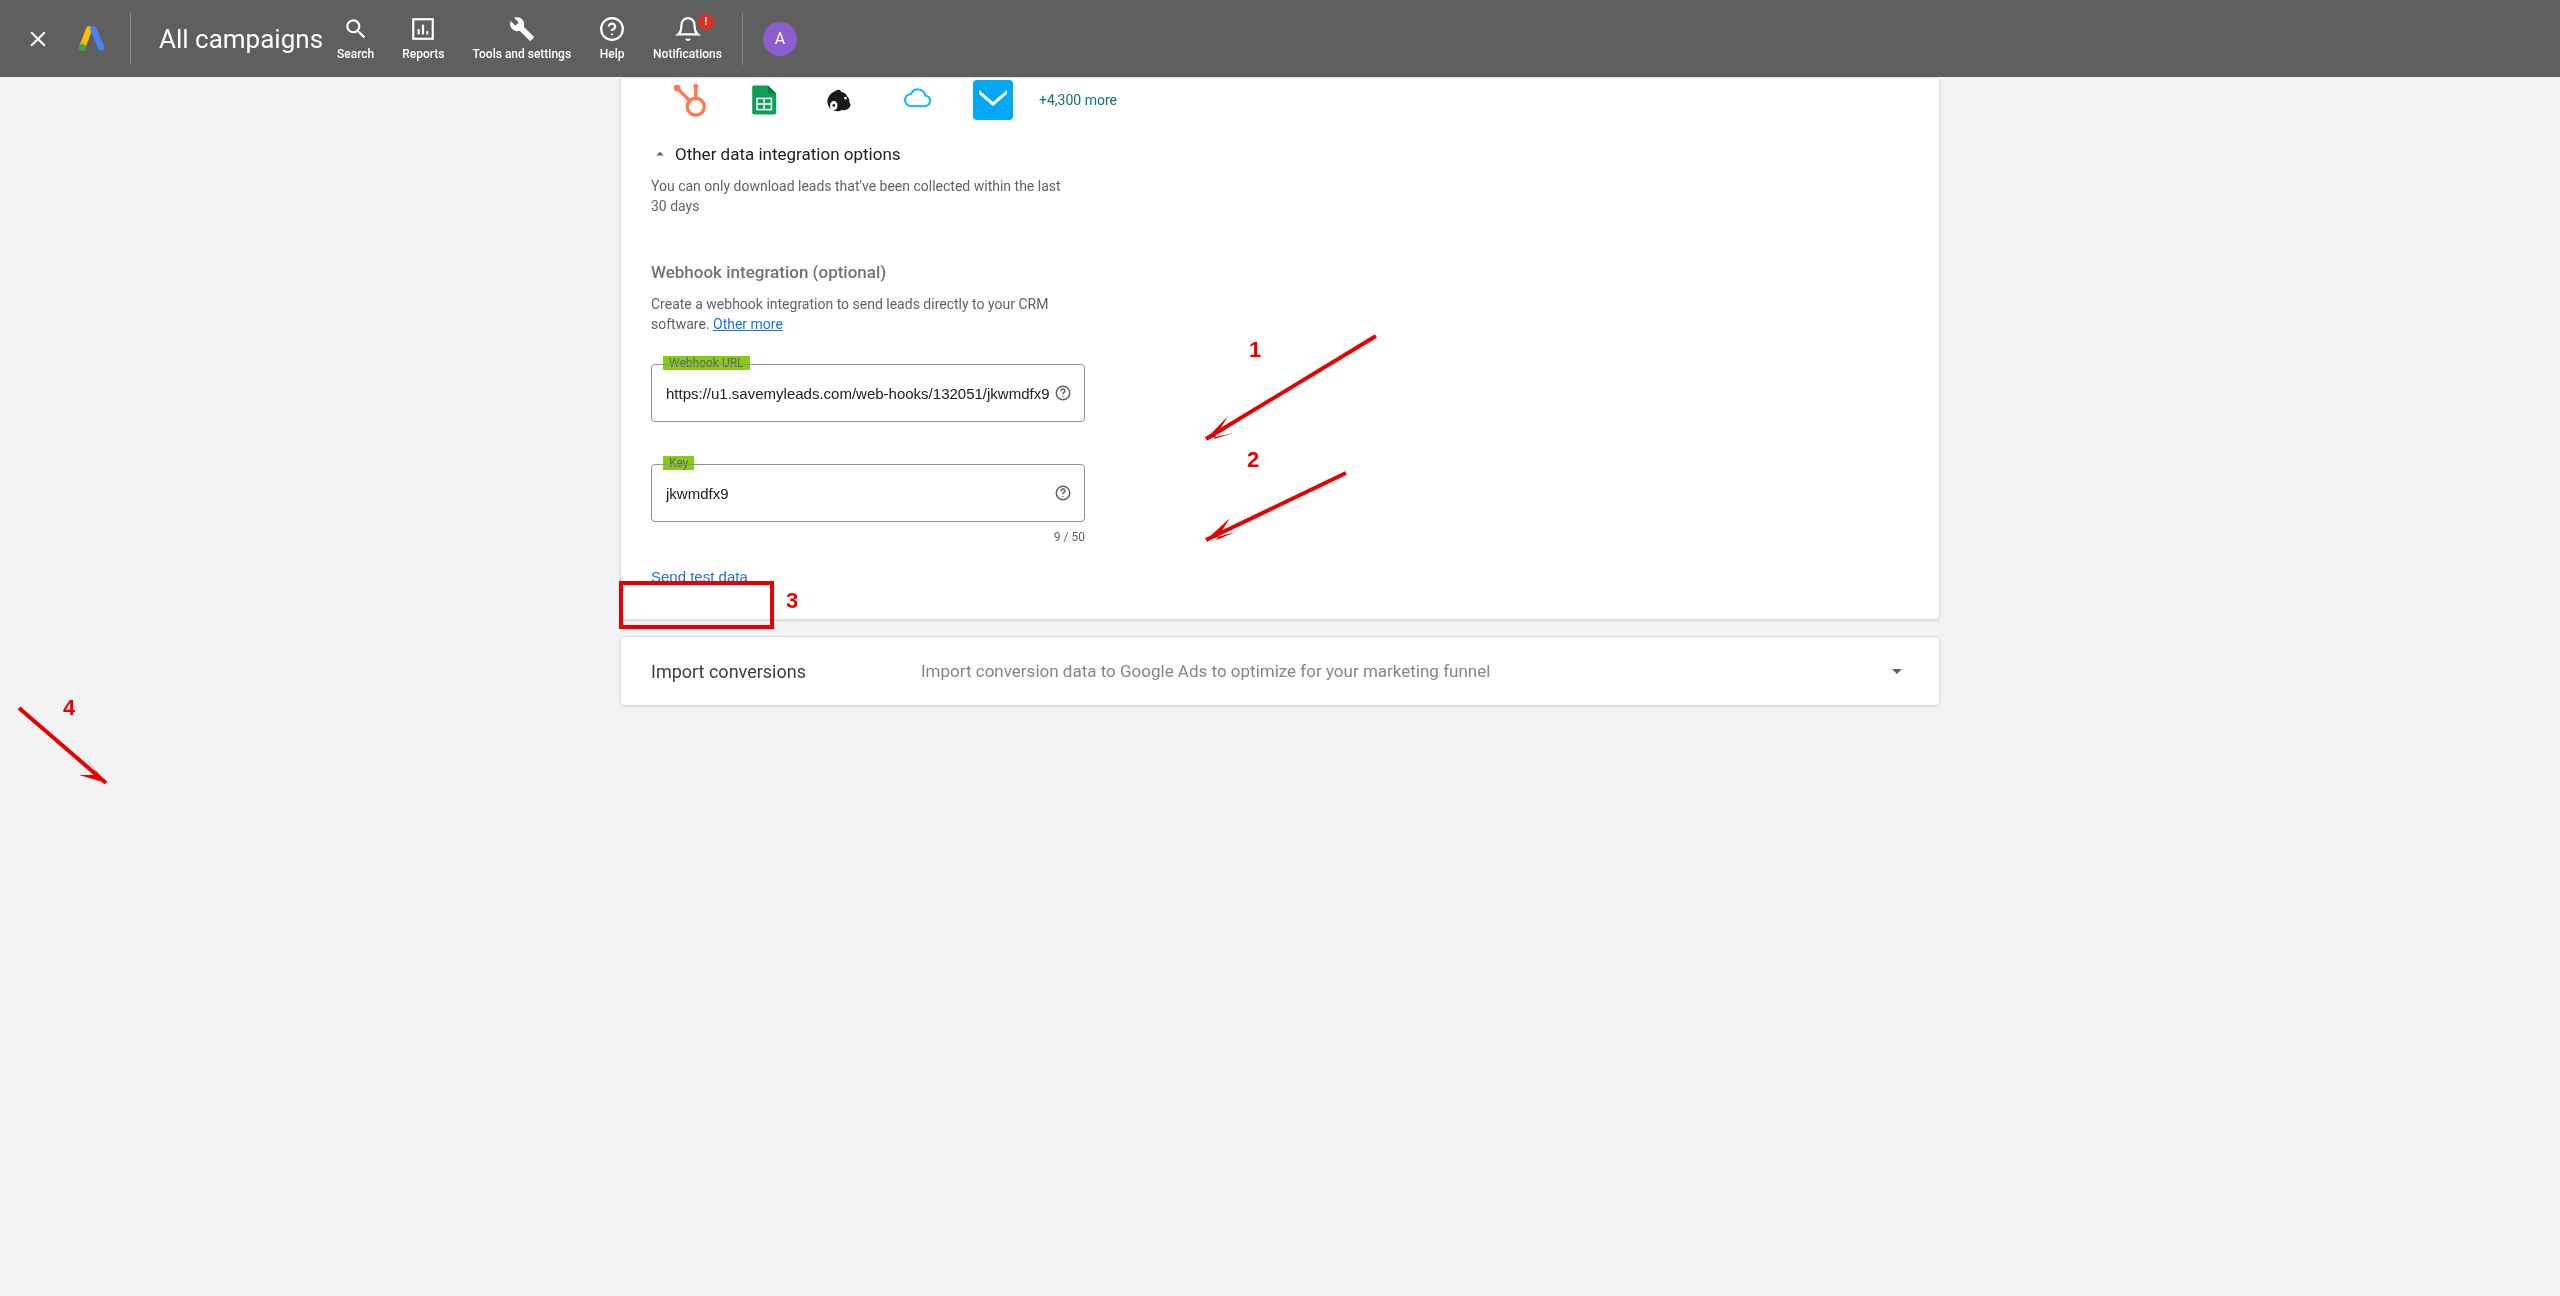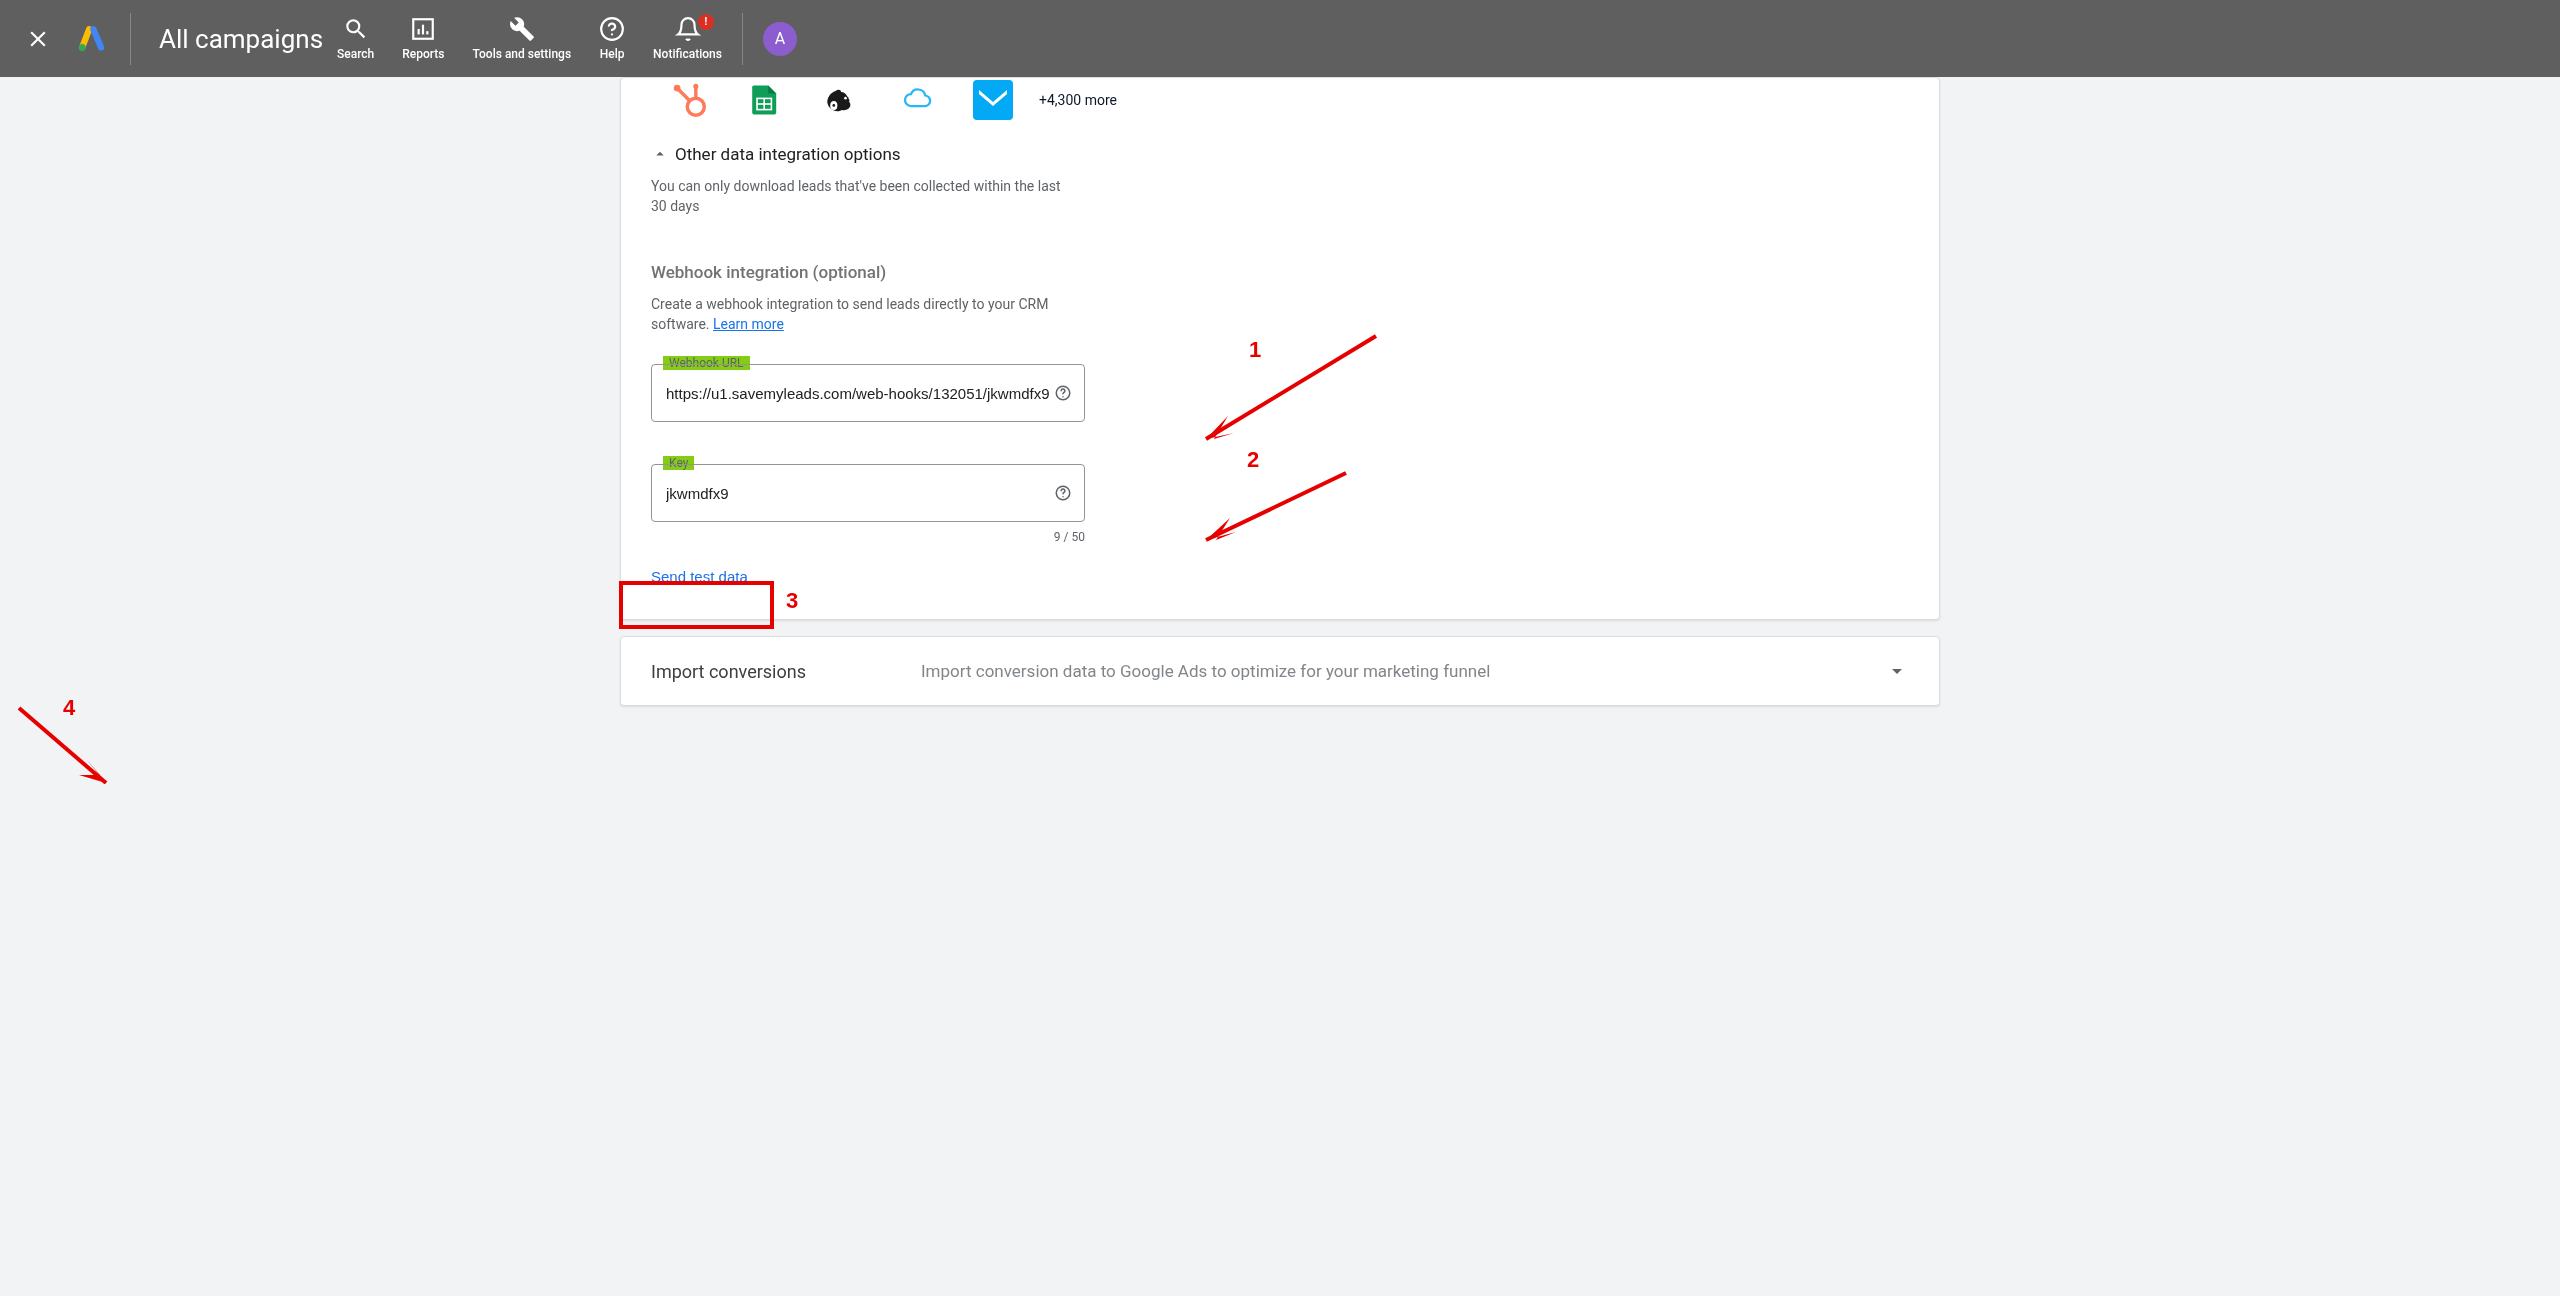--- a/index.html
+++ b/index.html
@@ -21,21 +21,21 @@
     .avatar { width: 34px; height: 34px; border-radius: 50%; background: #8c5dce; color: #fff; display: flex; align-items: center; justify-content: center; font-size: 16px; margin-left: 14px; cursor:pointer; }
     
     
     .content { padding: 0 0 20px 0; height: calc(784px - 77px); overflow-y: auto; position: relative; }
     .card { background: #fff; width: 1320px; margin: 0 auto; box-shadow: 0 1px 2px rgba(0,0,0,0.1); border: 1px solid #dadce0; border-radius: 4px; }
     .main-card { padding: 0 30px 24px 30px; position:relative; }
     
     
     .int-row { display: flex; align-items: center; gap: 36px; padding-left: 18px; padding-top: 2px; }
     .int-icon { width: 40px; height: 40px; display: flex; align-items: center; justify-content: center; }
-    .more-label { color: #0f172a; font-size: 14px; margin-left: -10px; text-align: center; }
+    .more-label { color: #0f766e; font-size: 14px; margin-left: -10px; text-align: center; }
     
     
     .toggle-row { display: flex; align-items: center; gap: 6px; margin-top: 24px; cursor: pointer; }
     .toggle-row svg { width: 18px; height: 18px; }
     .toggle-text { font-size: 17px; color: #202124; }
     .section-title-bold { font-size: 17px; font-weight: 500; color: #3c4043; margin-top: 40px; }
     .section-desc { font-size: 14px; color: #5f6368; line-height: 20px; margin-top: 12px; max-width: 420px; }
     .section-title-bold2 { font-size: 17px; font-weight: 500; color: #737373; margin-top: 46px; }
     .link { color: #1a73e8; text-decoration: underline; cursor:pointer; }
     
@@ -173,21 +173,21 @@
       <svg viewBox="0 0 24 24">
           <path d="M7 14l5-5 5 5z" fill="#5f6368"></path>
         </svg>
       <span class="toggle-text">Other data integration options</span>
     </div>
     
     <div class="section-desc">You can only download leads that've been collected within the last 30 days</div>
     
     <div class="section-title-bold2">Webhook integration (optional)</div>
     <div class="section-desc">
-      <span>Create a webhook integration to send leads directly to your CRM software. </span><a class="link">Learn more</a>
+      <span>Create a webhook integration to send leads directly to your CRM software. </span><a class="link">Other more</a>
     </div>
     
     <div class="field-wrap">
       <div class="field-label">Webhook URL</div>
       <div class="field">
         <input type="text" style="padding-right: 6px;" value="https://u1.savemyleads.com/web-hooks/132051/jkwmdfx9">
         <svg class="help-ico" viewBox="0 0 24 24" fill="none" stroke="#5f6368" stroke-width="2">
             <circle cx="12" cy="12" r="9"></circle>
             <path d="M9.5 9a2.5 2.5 0 015 .5c0 1.5-2.5 2-2.5 3.5" stroke-linecap="round"></path>
             <circle cx="12" cy="17" r="1" fill="#5f6368" stroke="none"></circle>

